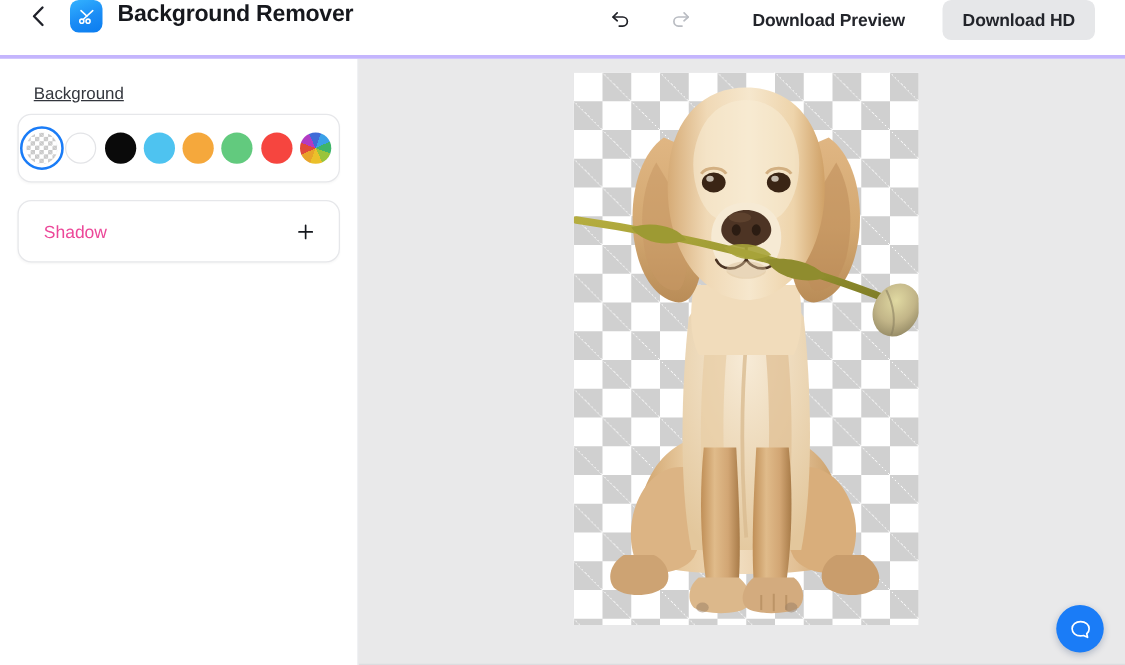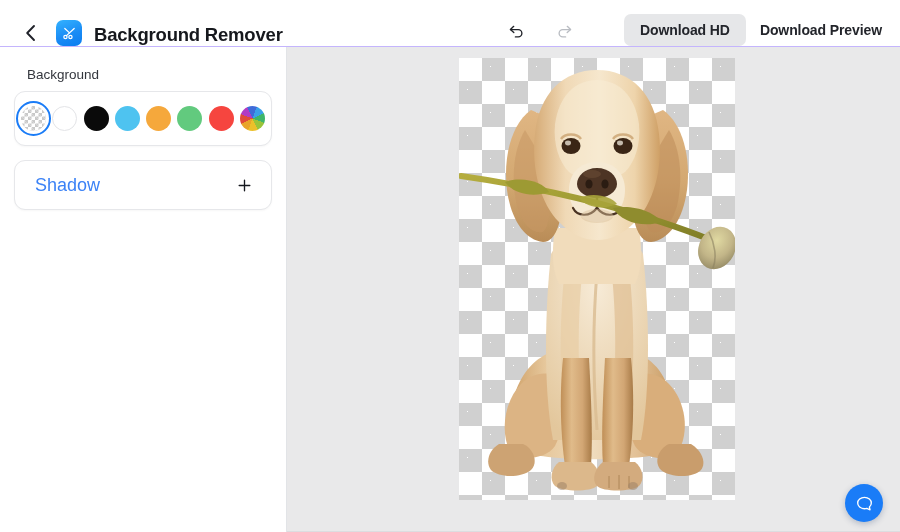--- a/index.html
+++ b/index.html
@@ -8,23 +8,23 @@
     font-family:"Liberation Sans", sans-serif;
     background:#ffffff;
     -webkit-font-smoothing:antialiased;
   }
   .app { width:900px; height:532px; display:flex; flex-direction:column; position:relative; }
 
   
   .header {
     height:47px; min-height:47px;
     background:#fff;
-    border-bottom:1px solid #c4b5fd;
-    display:flex; align-items:flex-end;
-    padding:0 4px 0 18px;
+    border-bottom:3px solid #c4b5fd;
+    display:flex; align-items:flex-start;
+    padding:0 24px 0 18px;
     position:relative; z-index:5;
   }
   .back-btn {
     width:26px; height:26px;
     display:flex; align-items:center; justify-content:center;
     cursor:pointer; color:#20222a;
   }
   .app-icon {
     width:26px; height:26px; border-radius:7px;
     background:linear-gradient(160deg,#33b2ff 0%,#1a8cf5 55%,#0a7cf0 100%);
@@ -65,21 +65,21 @@
   .body-row { flex:1 1 auto; display:flex; min-height:0; }
 
   
   .sidebar {
     width:287px; min-width:287px;
     background:#fff;
     border-right:1px solid #e2e4e7;
     padding:18px 14px 0 14px;
   }
   .section-label {
-    font-size:13.5px; color:#33363d; margin:2px 0 9px 13px;
+    font-size:13.5px; color:#33363d; margin:2px 0 9px 13px;text-decoration:underline;
   }
   .panel {
     border:1px solid #e6e7ea; border-radius:11px;
     background:#fff;
     box-shadow:0 1px 2px rgba(20,22,28,0.035);
   }
   .swatch-row {
     display:flex; align-items:center;
     padding:14px 0 14px 0; justify-content:space-evenly;
   }
@@ -110,21 +110,21 @@
         #3f6bd8 135deg 180deg,
         #3aa0e8 180deg 225deg,
         #3fb56a 225deg 270deg,
         #9ac43a 270deg 315deg,
         #ebc02a 315deg 360deg);
   }
   .row-panel {
     display:flex; align-items:center; justify-content:space-between;
     height:48px; padding:0 18px 0 20px;
   }
-  .row-label { font-size:18px; color:#3b82f6;text-align:center; }
+  .row-label { font-size:14px; color:#ec4899;text-align:center; }
   .plus-icon { color:#15181e; display:flex; align-items:center; }
   .spacer-14 { height:14px; }
 
   
   .canvas-area {
     flex:1 1 auto; position:relative;
     background:#e9e9ea;
     overflow:hidden;
   }
   .artboard {
@@ -193,23 +193,23 @@
       </svg>
     </div>
 
     <div class="icon-btn redo">
       <svg width="19" height="19" viewBox="0 0 24 24">
         <path d="M15.5 5.5 L19.7 9.6 L15.4 13.4" fill="none" stroke="currentColor" stroke-width="1.7" stroke-linecap="round" stroke-linejoin="round"></path>
         <path d="M19.5 9.6 H9.8 a4.6 4.6 0 0 0 0 9.2 H13.4" fill="none" stroke="currentColor" stroke-width="1.7" stroke-linecap="round" stroke-linejoin="round"></path>
       </svg>
     </div>
 
+    <button class="btn btn-text">Download Preview</button>
+
     <button class="btn btn-grey">Download HD</button>
-
-    <button class="btn btn-text">Download Preview</button>
 
   </div>
 
   <div class="body-row">
 
     <div class="sidebar">
 
       <div class="section-label">Background</div>
 
       <div class="panel">

